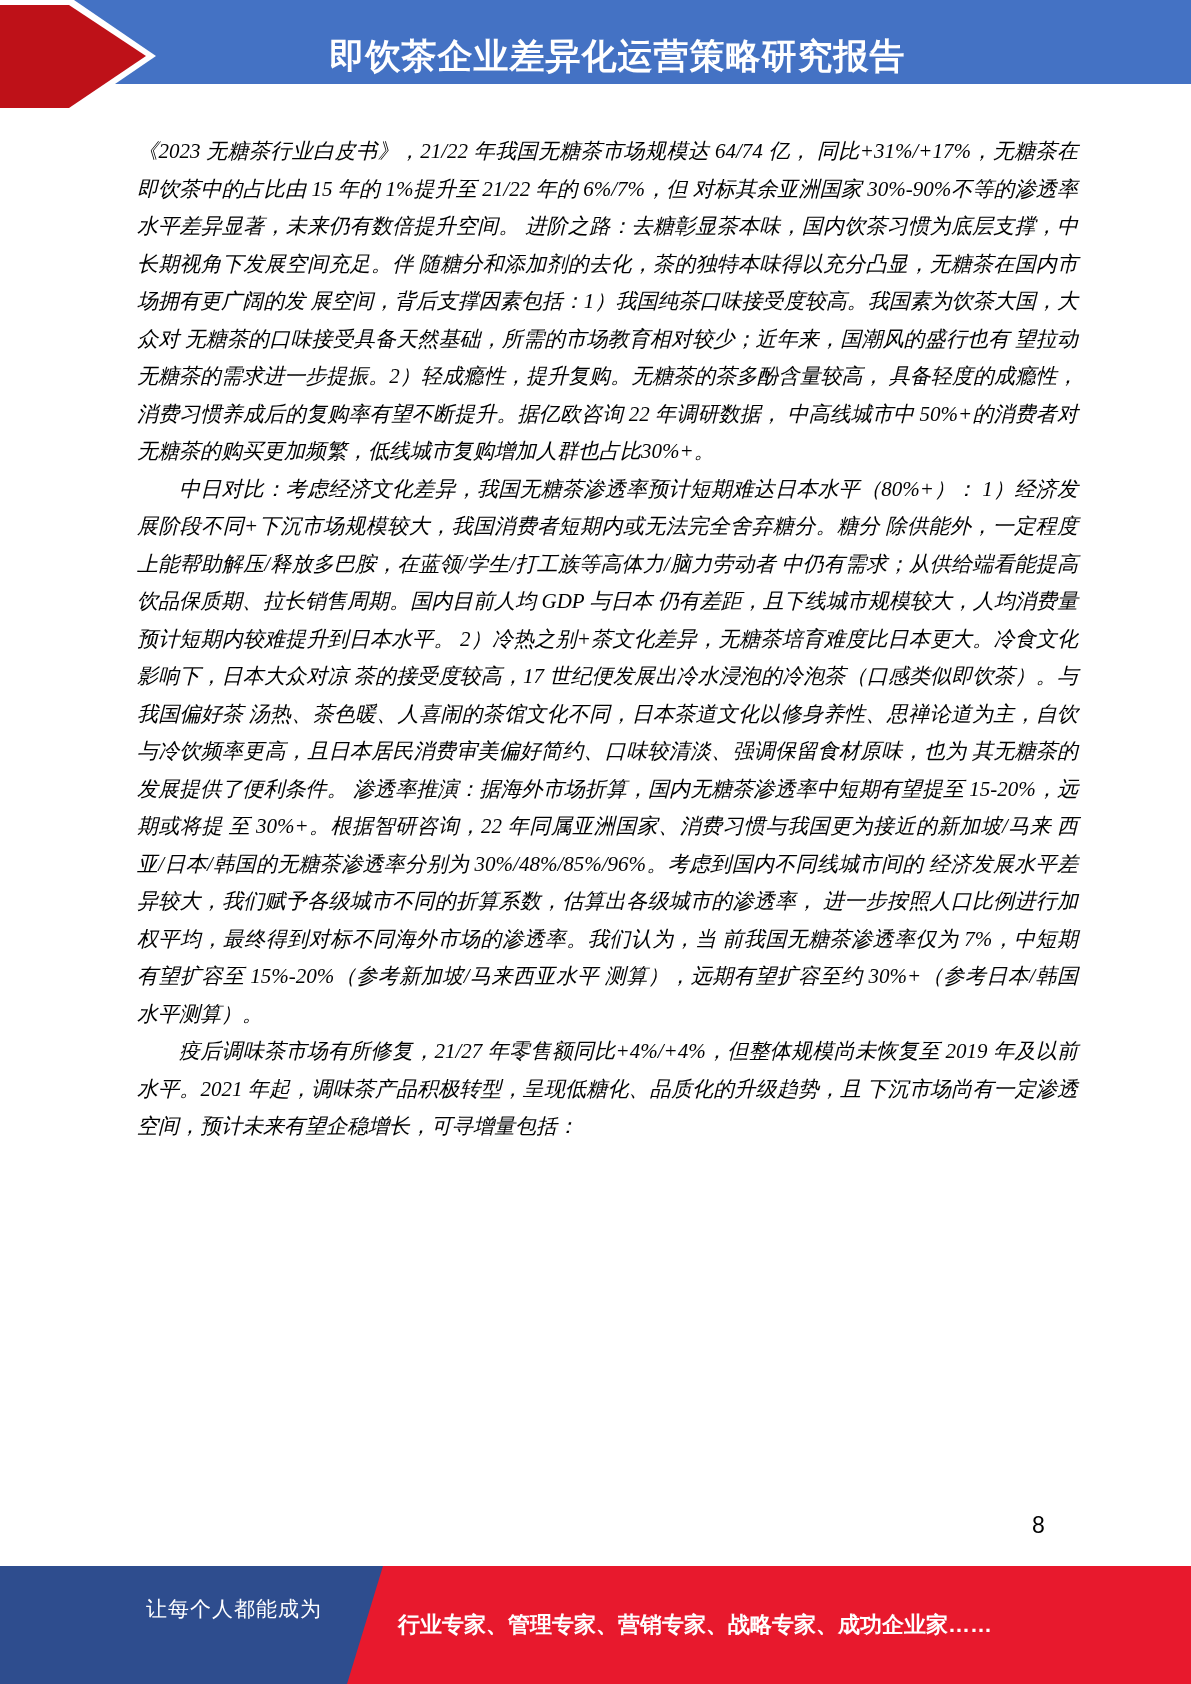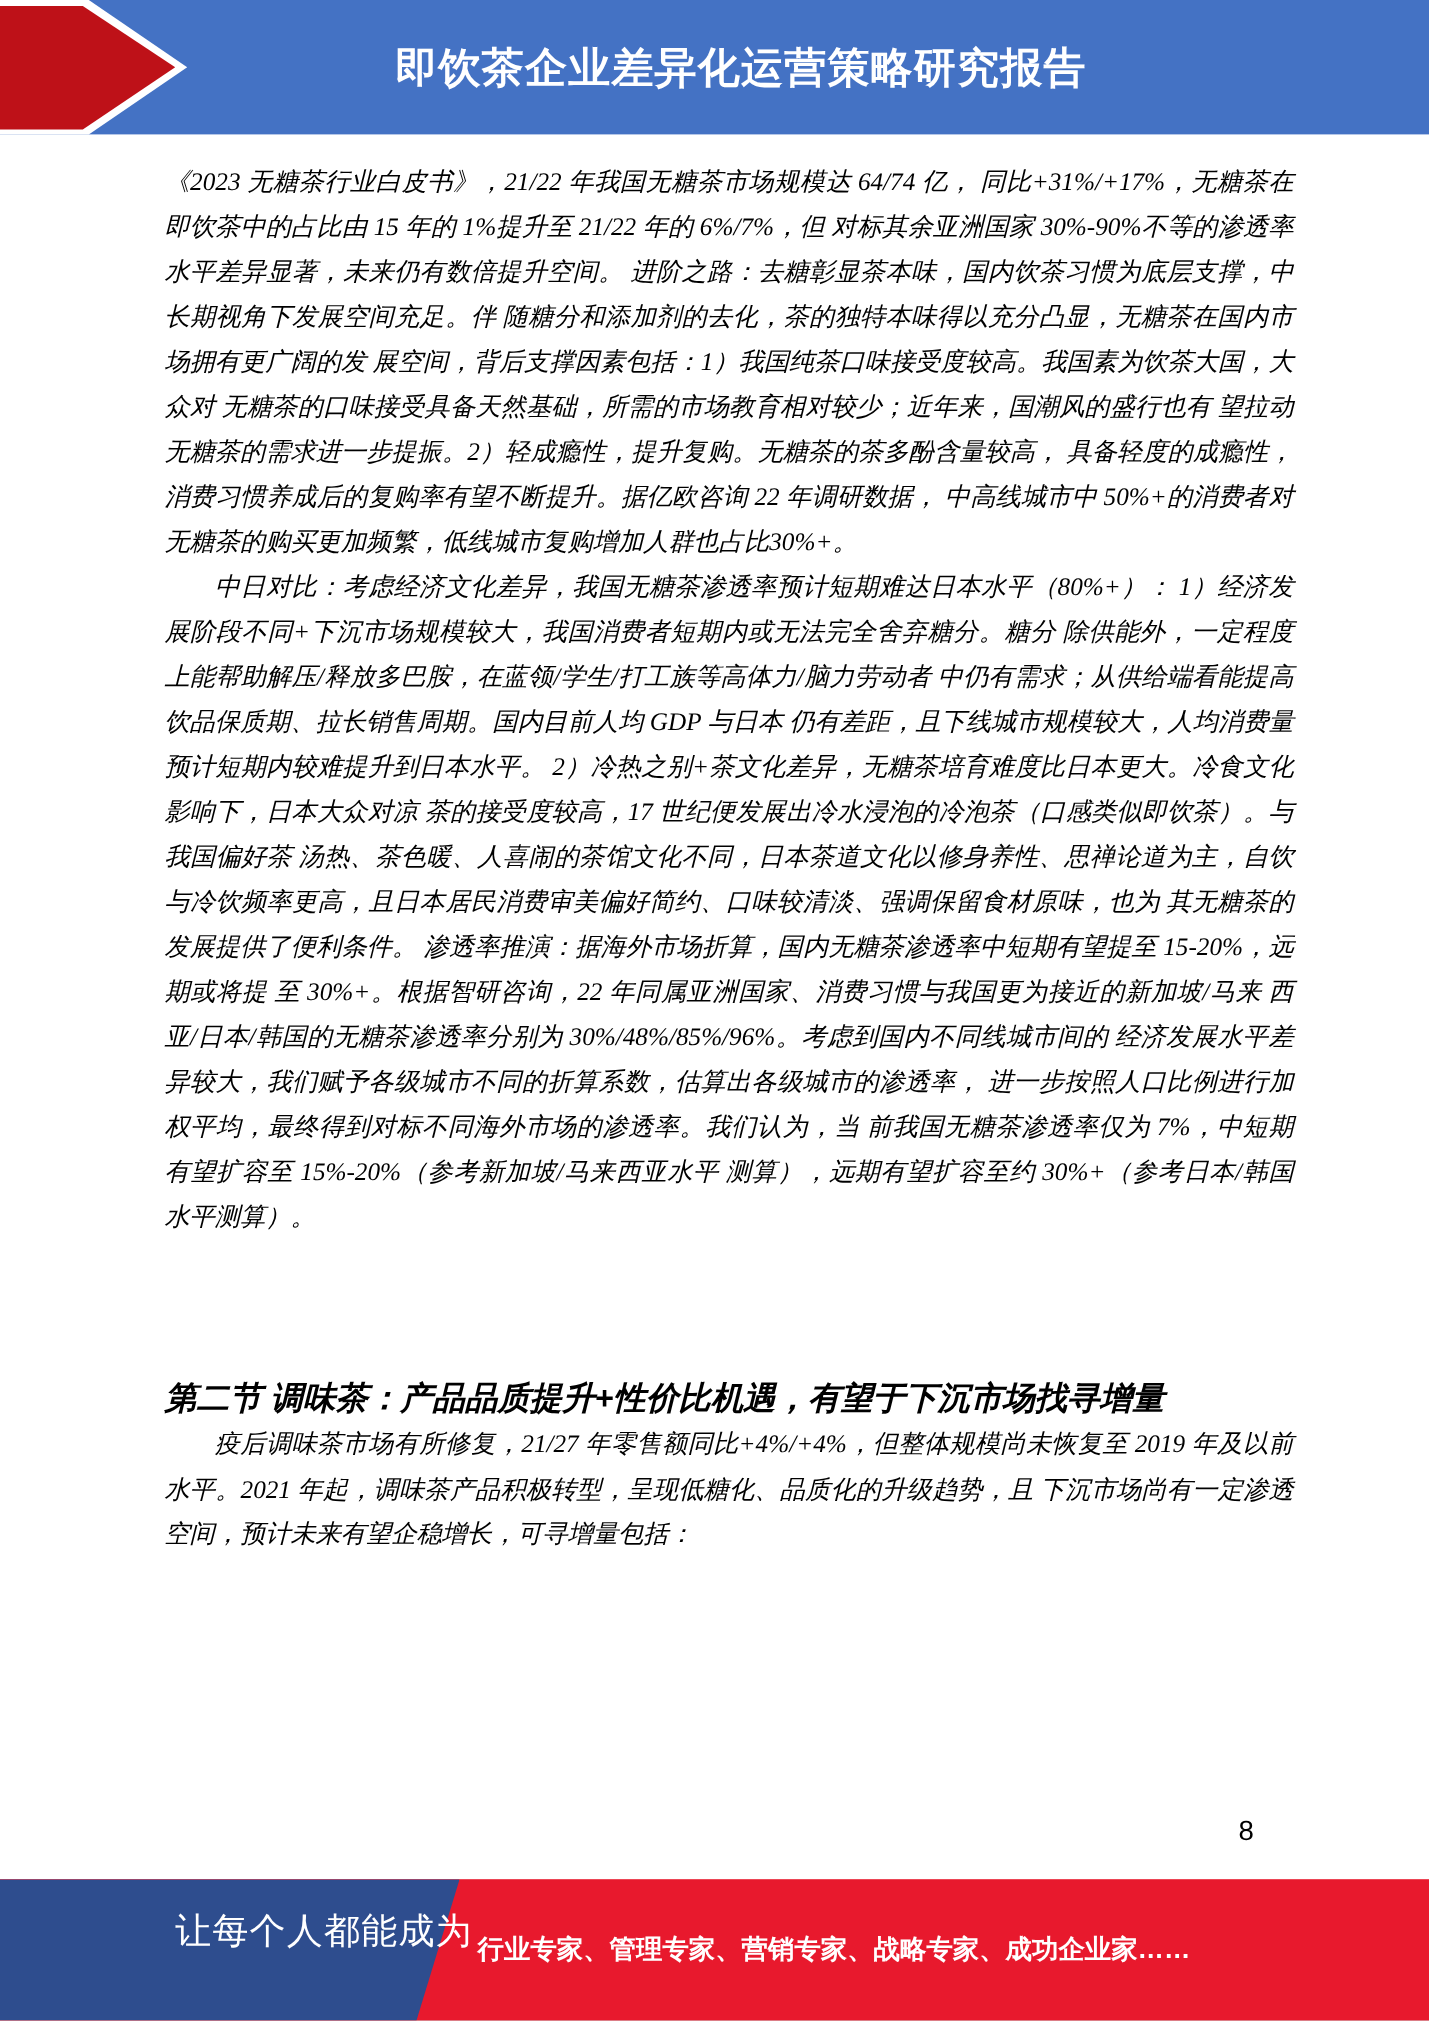--- a/index.html
+++ b/index.html
@@ -8,21 +8,21 @@
     width:1191px;height:1684px;
     background:#ffffff;
     margin:0 auto;
     overflow:hidden;
     font-family:"Liberation Serif","DejaVu Serif",serif;
     color:#000;
   }
 
   
   .banner{
-    position:absolute;left:0;top:0;width:1191px;height:112px;
+    position:absolute;left:0;top:0;width:1191px;height:84px;
     background:#4472C4;
     text-align:center;
   }
   .banner-chevron{
     position:absolute;left:0;top:0;
   }
   .banner-title{
     position:absolute;left:0;top:0;width:1191px;height:112px;
     display:flex;align-items:center;justify-content:center;
     padding-left:44px;box-sizing:border-box;
@@ -62,21 +62,21 @@
   }
   .footer-blue{
     position:absolute;left:0;top:0;width:1191px;height:118px;
     background:#2E4D8E;
     clip-path:polygon(0 0, 383px 0, 347px 100%, 0 100%);
   }
   .footer-left-text{
     position:absolute;left:146px;top:0;height:86px;
     display:flex;align-items:center;
     font-family:"Liberation Sans","DejaVu Sans",sans-serif;
-    font-size:30px;letter-spacing:1px;color:#ffffff;
+    font-size:21px;letter-spacing:1px;color:#ffffff;
   }
   .footer-right-text{
     position:absolute;left:398px;top:0;height:118px;
     display:flex;align-items:center;
     font-family:"Liberation Sans","DejaVu Sans",sans-serif;
     font-weight:bold;font-size:22px;color:#ffffff;
   }
 </style>
 </head>
 <body>
@@ -87,21 +87,20 @@
     <svg class="banner-chevron" width="160" height="116" viewBox="0 0 160 116">
       <polygon points="0,0 74,0 156,56 74,112 0,112" fill="#ffffff"></polygon>
       <polygon points="0,5 69,5 146,56 69,108 0,108" fill="#BE1118"></polygon>
     </svg>
     <div class="banner-title">即饮茶企业差异化运营策略研究报告</div>
   </div>
 
   <div class="content">
     <p class="p1">《2023 无糖茶行业白皮书》，21/22 年我国无糖茶市场规模达 64/74 亿， 同比+31%/+17%，无糖茶在即饮茶中的占比由 15 年的 1%提升至 21/22 年的 6%/7%，但 对标其余亚洲国家 30%-90%不等的渗透率水平差异显著，未来仍有数倍提升空间。 进阶之路：去糖彰显茶本味，国内饮茶习惯为底层支撑，中长期视角下发展空间充足。伴 随糖分和添加剂的去化，茶的独特本味得以充分凸显，无糖茶在国内市场拥有更广阔的发 展空间，背后支撑因素包括：1）我国纯茶口味接受度较高。我国素为饮茶大国，大众对 无糖茶的口味接受具备天然基础，所需的市场教育相对较少；近年来，国潮风的盛行也有 望拉动无糖茶的需求进一步提振。2）轻成瘾性，提升复购。无糖茶的茶多酚含量较高， 具备轻度的成瘾性，消费习惯养成后的复购率有望不断提升。据亿欧咨询 22 年调研数据， 中高线城市中 50%+的消费者对无糖茶的购买更加频繁，低线城市复购增加人群也占比30%+。</p>
     <p class="p2 para-indent">中日对比：考虑经济文化差异，我国无糖茶渗透率预计短期难达日本水平（80%+）： 1）经济发展阶段不同+下沉市场规模较大，我国消费者短期内或无法完全舍弃糖分。糖分 除供能外，一定程度上能帮助解压/释放多巴胺，在蓝领/学生/打工族等高体力/脑力劳动者 中仍有需求；从供给端看能提高饮品保质期、拉长销售周期。国内目前人均 GDP 与日本 仍有差距，且下线城市规模较大，人均消费量预计短期内较难提升到日本水平。 2）冷热之别+茶文化差异，无糖茶培育难度比日本更大。冷食文化影响下，日本大众对凉 茶的接受度较高，17 世纪便发展出冷水浸泡的冷泡茶（口感类似即饮茶）。与我国偏好茶 汤热、茶色暖、人喜闹的茶馆文化不同，日本茶道文化以修身养性、思禅论道为主，自饮 与冷饮频率更高，且日本居民消费审美偏好简约、口味较清淡、强调保留食材原味，也为 其无糖茶的发展提供了便利条件。 渗透率推演：据海外市场折算，国内无糖茶渗透率中短期有望提至 15-20%，远期或将提 至 30%+。根据智研咨询，22 年同属亚洲国家、消费习惯与我国更为接近的新加坡/马来 西亚/日本/韩国的无糖茶渗透率分别为 30%/48%/85%/96%。考虑到国内不同线城市间的 经济发展水平差异较大，我们赋予各级城市不同的折算系数，估算出各级城市的渗透率， 进一步按照人口比例进行加权平均，最终得到对标不同海外市场的渗透率。我们认为，当 前我国无糖茶渗透率仅为 7%，中短期有望扩容至 15%-20%（参考新加坡/马来西亚水平 测算），远期有望扩容至约 30%+（参考日本/韩国水平测算）。</p>
-    <h2 class="section-heading">第二节 调味茶：产品品质提升+性价比机遇，有望于下沉市场找寻增量</h2>
     <p class="p3 para-indent">疫后调味茶市场有所修复，21/27 年零售额同比+4%/+4%，但整体规模尚未恢复至 2019 年及以前水平。2021 年起，调味茶产品积极转型，呈现低糖化、品质化的升级趋势，且 下沉市场尚有一定渗透空间，预计未来有望企稳增长，可寻增量包括：</p>
   </div>
 
   <div class="page-number">8</div>
 
   <div class="footer">
     <div class="footer-blue"></div>
     <div class="footer-left-text">让每个人都能成为</div>
     <div class="footer-right-text">行业专家、管理专家、营销专家、战略专家、成功企业家……</div>
   </div>

